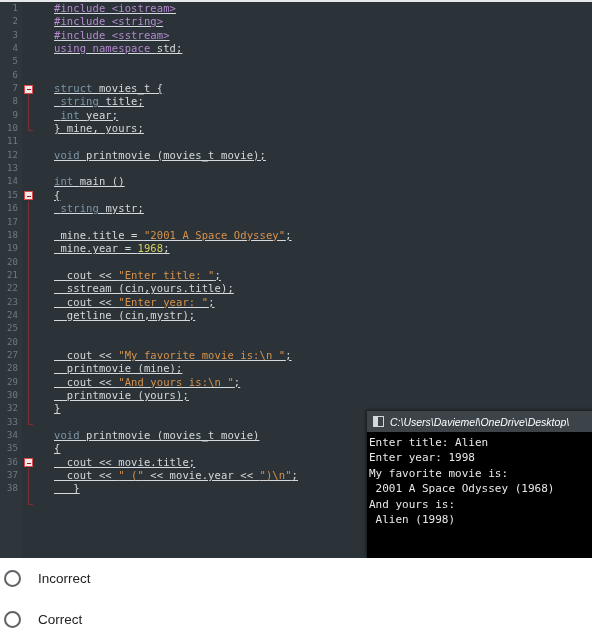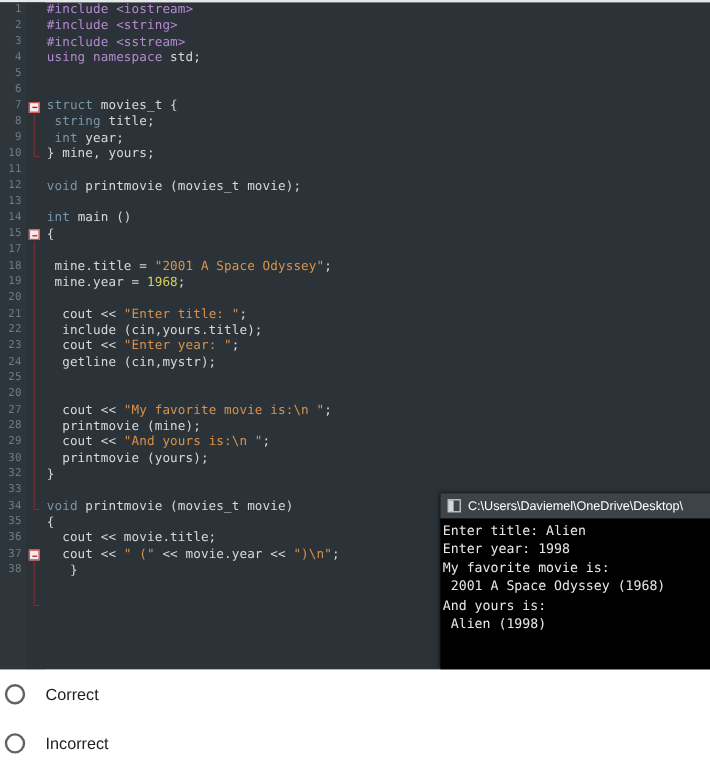--- a/index.html
+++ b/index.html
@@ -64,24 +64,25 @@
     left: 0;
     top: 0;
     width: 18px;
     text-align: right;
     color: #6e7b83;
     font-size: 9px;
     line-height: 13.35px;
   }
   .ltext {
     position: absolute;
-    left: 39px;
+    left: 54px;
     top: 0;
     line-height: 13.35px;
     color: #d4d9dd;
+    text-decoration: underline;
   }
   
   .fold-box {
     position: absolute;
     left: 24px;
     top: 2.5px;
     width: 9px;
     height: 9px;
     box-sizing: border-box;
     border: 1px solid #d94a4a;
@@ -152,20 +153,21 @@
     left: 0; top: 0;
     width: 4px; height: 9px;
     background: #d3d8db;
   }
   #console-title-text {
     margin-left: 6px;
     color: #ffffff;
     font-size: 10.5px;
     font-family: "Liberation Sans", sans-serif;
     white-space: nowrap;
+    font-style: italic;
   }
   #console-body {
     padding: 3px 0 0 2px;
     font-family: "DejaVu Sans Mono", "Liberation Mono", monospace;
     font-size: 11px;
     line-height: 15.4px;
     color: #e8e8e8;
     white-space: pre;
   }
 
@@ -217,26 +219,27 @@
         <div class="code-line"><span class="lnum">6</span><span class="ltext"></span></div>
         <div class="code-line"><span class="lnum">7</span><span class="ltext"><span class="t-type">struct </span><span class="t-plain">movies_t {</span></span></div>
         <div class="code-line"><span class="lnum">8</span><span class="ltext"><span class="t-plain"> </span><span class="t-type">string </span><span class="t-plain">title;</span></span></div>
         <div class="code-line"><span class="lnum">9</span><span class="ltext"><span class="t-plain"> </span><span class="t-type">int </span><span class="t-plain">year;</span></span></div>
         <div class="code-line"><span class="lnum">10</span><span class="ltext"><span class="t-plain">} mine, yours;</span></span></div>
         <div class="code-line"><span class="lnum">11</span><span class="ltext"></span></div>
         <div class="code-line"><span class="lnum">12</span><span class="ltext"><span class="t-type">void </span><span class="t-plain">printmovie (movies_t movie);</span></span></div>
         <div class="code-line"><span class="lnum">13</span><span class="ltext"></span></div>
         <div class="code-line"><span class="lnum">14</span><span class="ltext"><span class="t-type">int </span><span class="t-plain">main ()</span></span></div>
         <div class="code-line"><span class="lnum">15</span><span class="ltext"><span class="t-plain">{</span></span></div>
+        <div class="code-line"><span class="lnum">16</span><span class="ltext"><span class="t-plain"> </span><span class="t-type">string </span><span class="t-plain">mystr;</span></span></div>
         <div class="code-line"><span class="lnum">17</span><span class="ltext"></span></div>
         <div class="code-line"><span class="lnum">18</span><span class="ltext"><span class="t-plain"> mine.title = </span><span class="t-str">"2001 A Space Odyssey"</span><span class="t-plain">;</span></span></div>
         <div class="code-line"><span class="lnum">19</span><span class="ltext"><span class="t-plain"> mine.year = </span><span class="t-num">1968</span><span class="t-plain">;</span></span></div>
         <div class="code-line"><span class="lnum">20</span><span class="ltext"></span></div>
         <div class="code-line"><span class="lnum">21</span><span class="ltext"><span class="t-plain">  cout &lt;&lt; </span><span class="t-str">"Enter title: "</span><span class="t-plain">;</span></span></div>
-        <div class="code-line"><span class="lnum">22</span><span class="ltext"><span class="t-plain">  include (cin,yours.title);</span></span></div>
+        <div class="code-line"><span class="lnum">22</span><span class="ltext"><span class="t-plain">  sstream (cin,yours.title);</span></span></div>
         <div class="code-line"><span class="lnum">23</span><span class="ltext"><span class="t-plain">  cout &lt;&lt; </span><span class="t-str">"Enter year: "</span><span class="t-plain">;</span></span></div>
         <div class="code-line"><span class="lnum">24</span><span class="ltext"><span class="t-plain">  getline (cin,mystr);</span></span></div>
         <div class="code-line"><span class="lnum">25</span></div>
         <div class="code-line"><span class="lnum">20</span><span class="ltext"></span></div>
         <div class="code-line"><span class="lnum">27</span><span class="ltext"><span class="t-plain">  cout &lt;&lt; </span><span class="t-str">"My favorite movie is:\n "</span><span class="t-plain">;</span></span></div>
         <div class="code-line"><span class="lnum">28</span><span class="ltext"><span class="t-plain">  printmovie (mine);</span></span></div>
         <div class="code-line"><span class="lnum">29</span><span class="ltext"><span class="t-plain">  cout &lt;&lt; </span><span class="t-str">"And yours is:\n "</span><span class="t-plain">;</span></span></div>
         <div class="code-line"><span class="lnum">30</span><span class="ltext"><span class="t-plain">  printmovie (yours);</span></span></div>
         <div class="code-line"><span class="lnum">32</span><span class="ltext"><span class="t-plain">}</span></span></div>
         <div class="code-line"><span class="lnum">33</span><span class="ltext"></span></div>
@@ -267,19 +270,19 @@
 Enter year: 1998
 My favorite movie is:
  2001 A Space Odyssey (1968)
 And yours is:
  Alien (1998)</div>
 </div>
 
 <div id="options">
   <div class="option-row">
     <span class="radio"></span>
-    <span class="option-label">Correct</span>
+    <span class="option-label">Incorrect</span>
   </div>
   <div class="option-row">
     <span class="radio"></span>
-    <span class="option-label">Incorrect</span>
+    <span class="option-label">Correct</span>
   </div>
 </div>
 
 </body></html>

